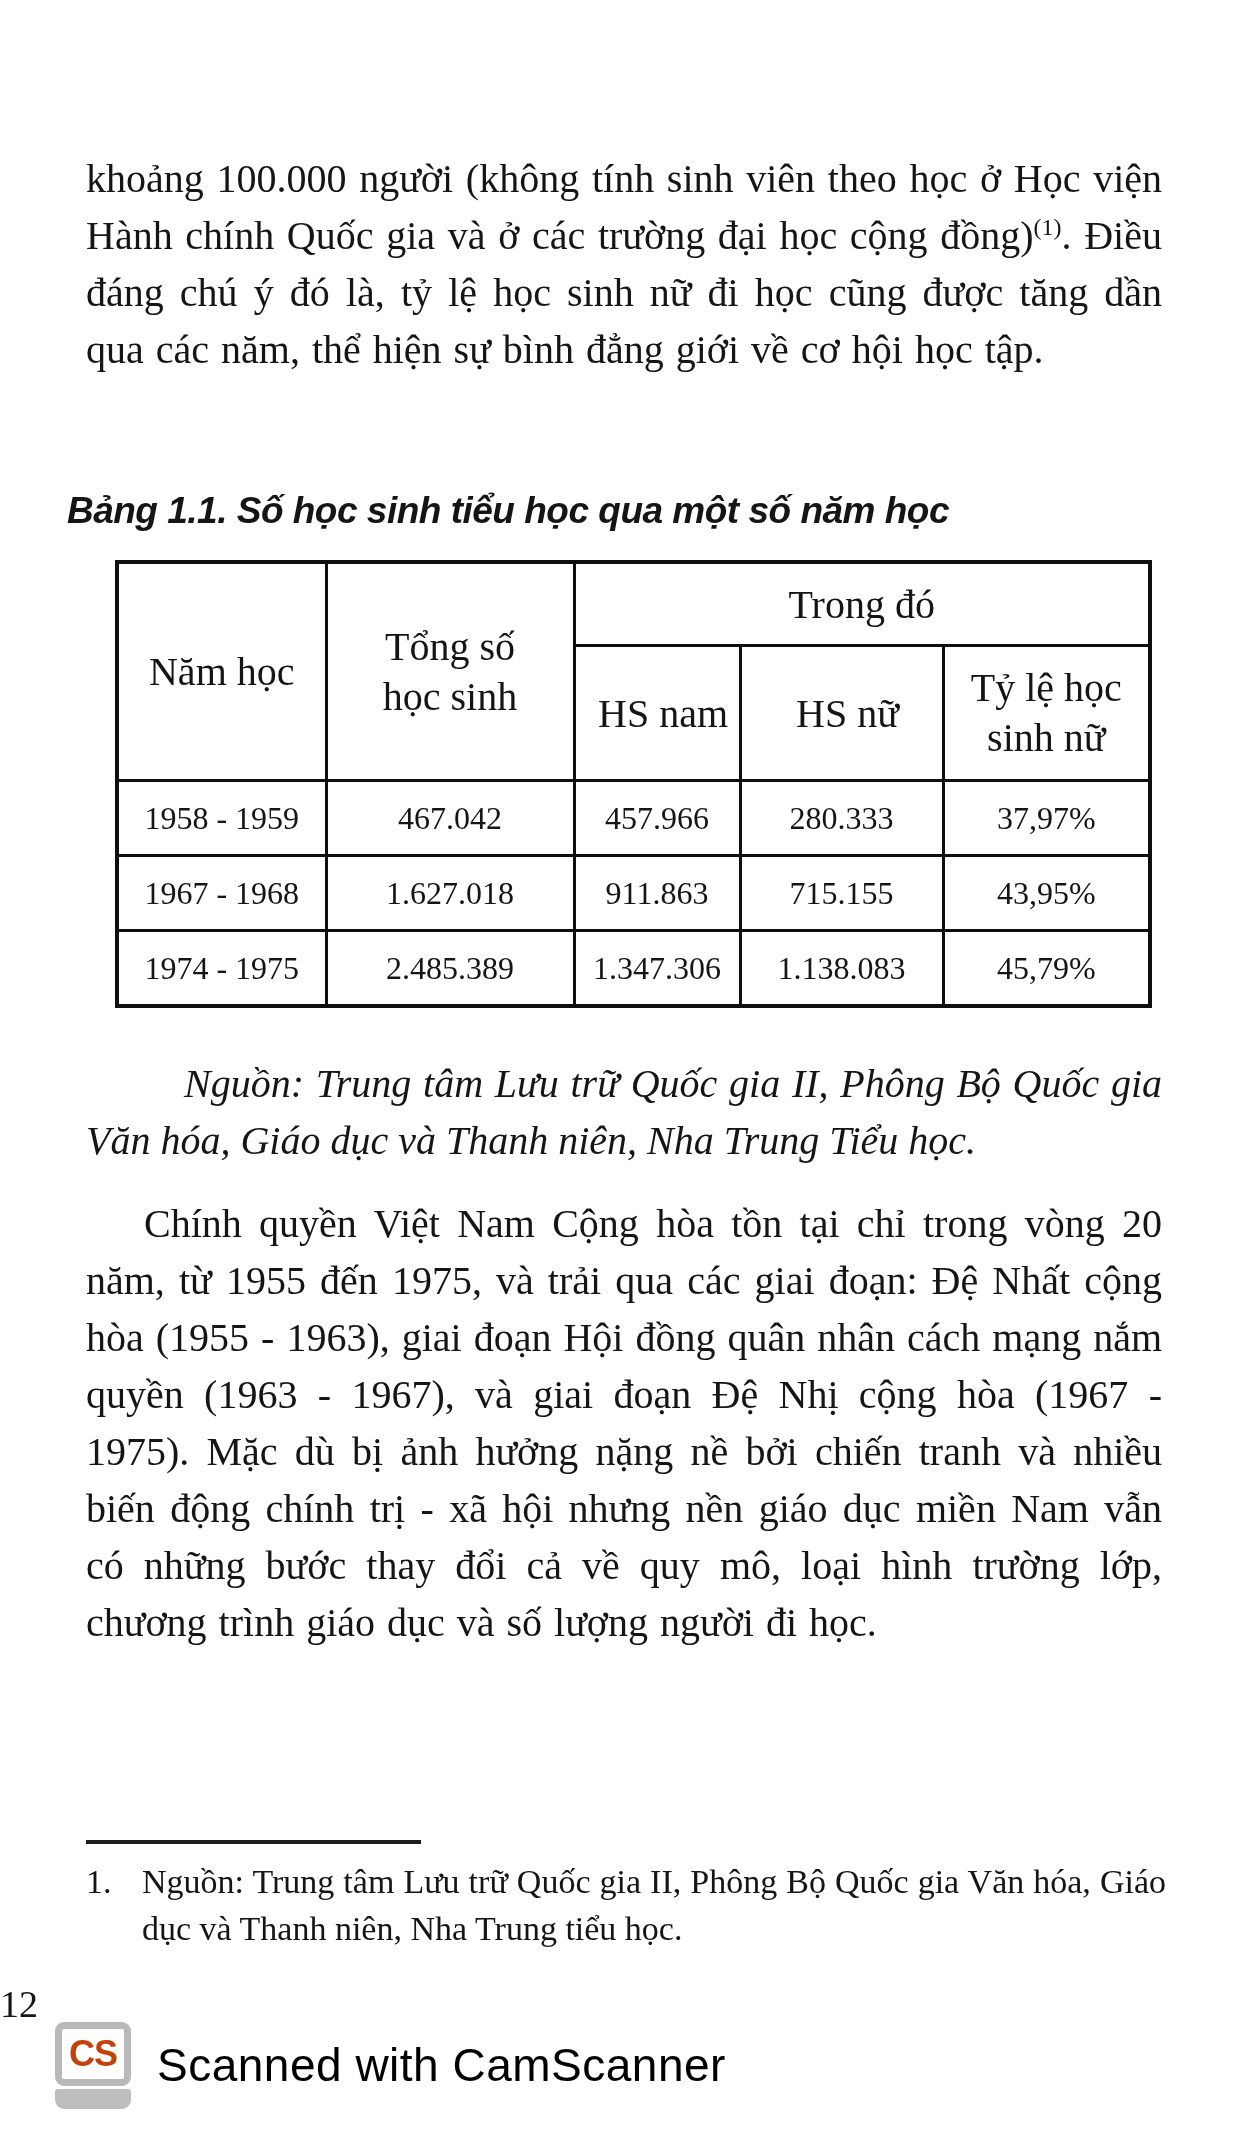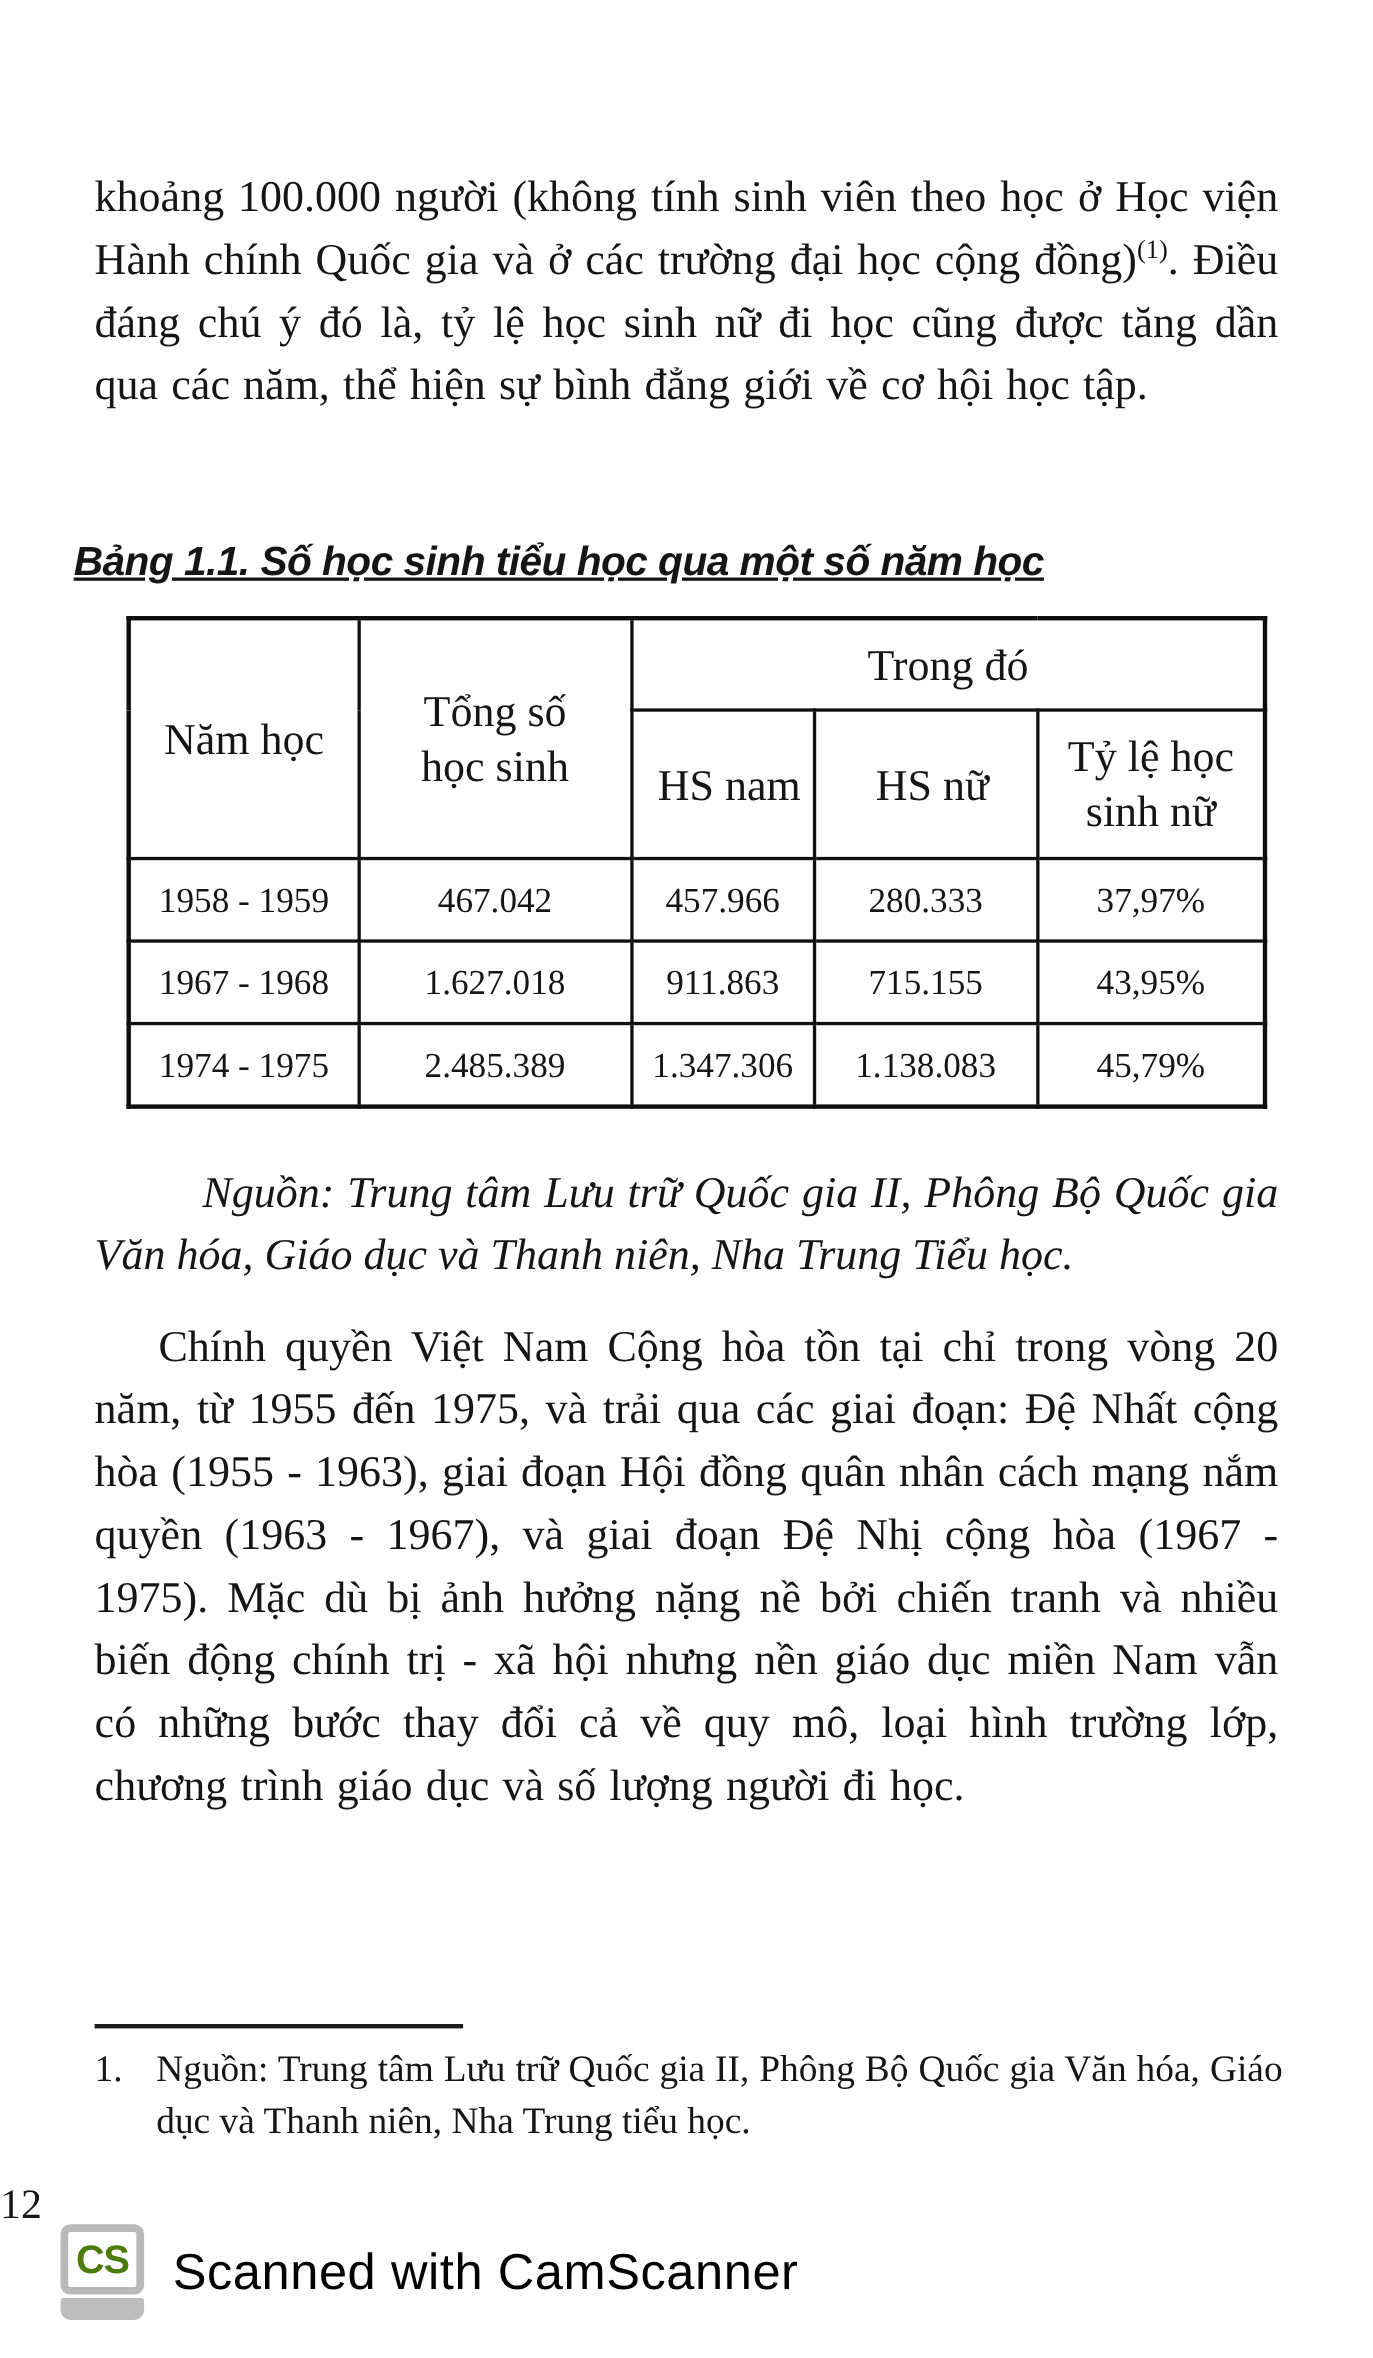--- a/index.html
+++ b/index.html
@@ -18,21 +18,21 @@
     word-spacing:2px;
   }
   .intro   { position:absolute; left:86px;  top:110px;  width:1076px; }
   .intro sup { font-size:24px; line-height:0; vertical-align:super; }
 
   .tbl-title {
     position:absolute; left:0; top:490px; width:1016px;
     text-align:center;
     font-family:"Liberation Sans", sans-serif;
     font-weight:bold; font-style:italic;
-    font-size:37px; letter-spacing:-0.5px;text-decoration:underline;
+    font-size:37px; letter-spacing:-0.5px;
   }
 
   table.data {
     position:absolute; left:115px; top:560px;
     border-collapse:collapse; table-layout:fixed;
     border:4px solid #0f0f0f;
   }
   table.data td {
     border:3px solid #0f0f0f;
     text-align:center; vertical-align:middle;
@@ -71,21 +71,21 @@
   .watermark {
     position:absolute; left:55px; top:2022px;
     display:flex; align-items:center; gap:26px;
   }
   .cs-logo { width:76px; height:86px; flex:none; }
   .cs-box {
     height:50px; border:7px solid #b9b9b9; border-radius:9px;
     background:#ffffff;
     display:flex; align-items:center; justify-content:center;
     font-family:"Liberation Sans", sans-serif; font-weight:bold;
-    font-size:36px; color:#4d7c0f; letter-spacing:-1px;
+    font-size:36px; color:#c2410c; letter-spacing:-1px;
   }
   .cs-tab {
     height:20px; background:#bdbdbd; margin-top:3px;
     border-radius:3px 3px 9px 9px;
   }
   .wm-text {
     font-family:"Liberation Sans", sans-serif;
     font-size:46px; color:#000000; letter-spacing:0.5px;
   }
 </style>

